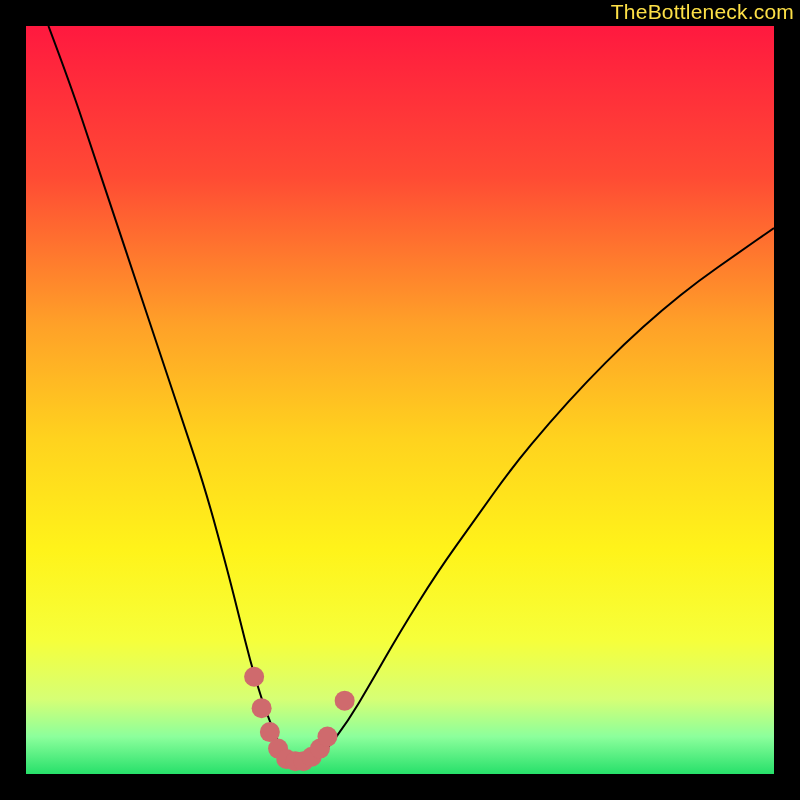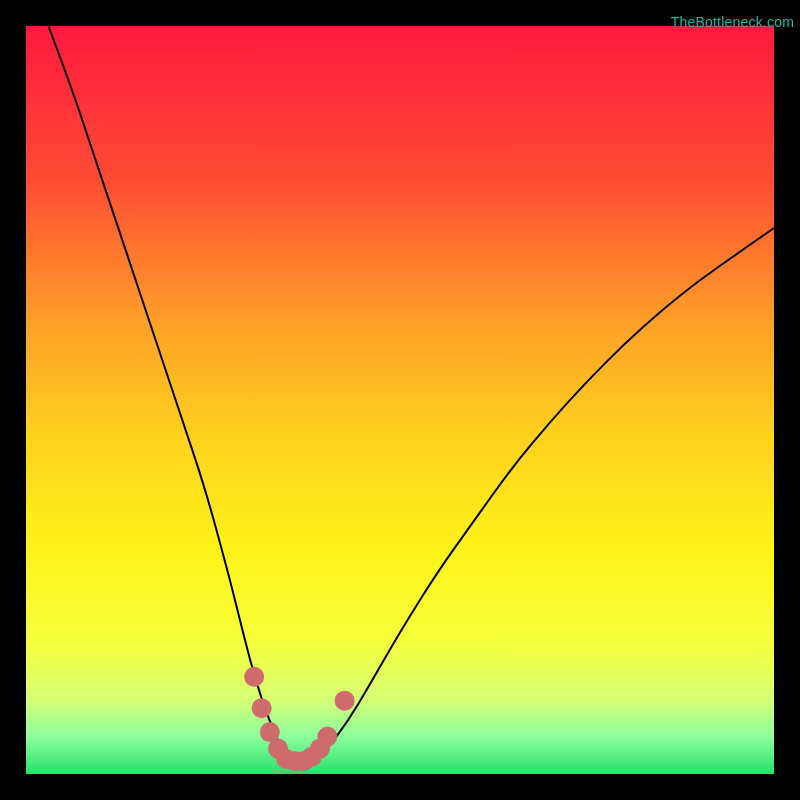--- a/index.html
+++ b/index.html
@@ -21,24 +21,24 @@
   }
   .plot-area {
     position: absolute;
     left: 0;
     top: 0;
     width: 748px;
     height: 748px;
   }
   .watermark {
     position: absolute;
-    top: 14px;
+    top: 0;
     right: 6px;
-    color: #14b8a6;
-    font-size: 14px;
+    color: #fde047;
+    font-size: 21px;
     font-weight: 500;
     letter-spacing: 0.2px;
     pointer-events: none;
   }
   svg {
     display: block;
   }
 </style>
 </head>
 <body>

